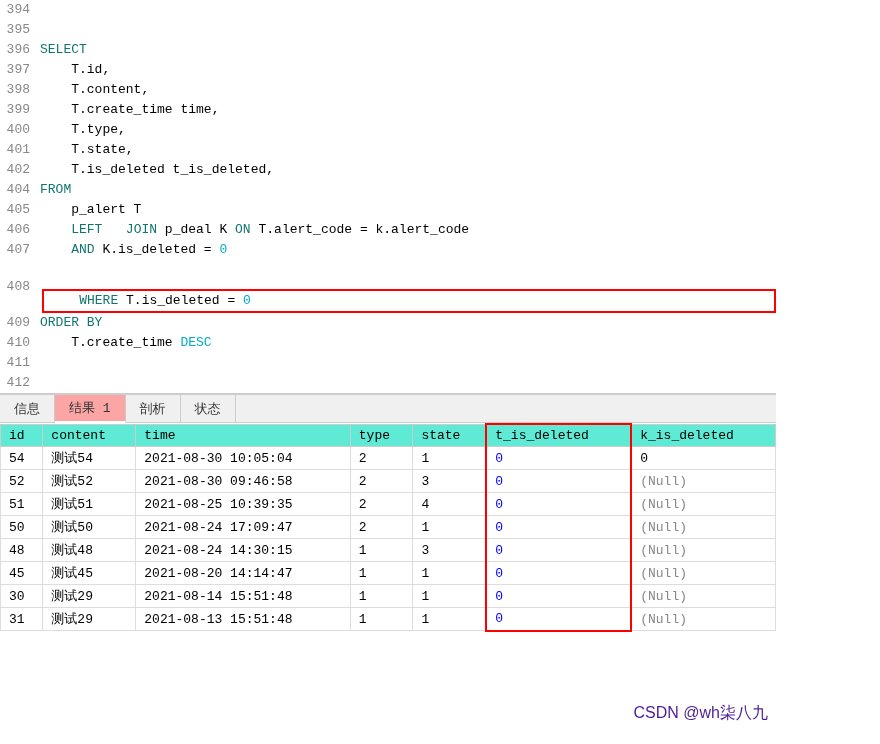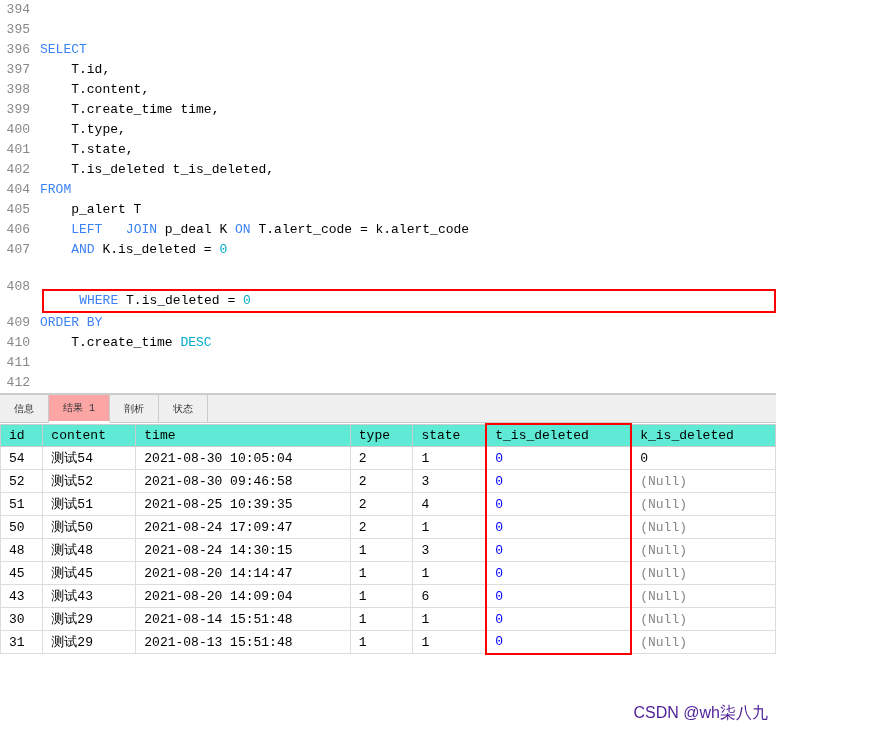--- a/index.html
+++ b/index.html
@@ -38,21 +38,21 @@
       font-size: 13px;
     }
 
     .line-content {
       flex: 1;
       white-space: pre;
       font-size: 13px;
     }
 
     
-    .kw-blue { color: #3b82f6; }
+    .kw-blue { color: #0f766e; }
     .kw-cyan { color: #00aacc; }
 
     
     .highlighted-line .line-content {
       background: #ffffff;
       border: 2px solid #ff0000;
       padding: 0 4px;
       margin-left: 2px;
       margin-top: 29px;
     }
@@ -62,21 +62,21 @@
       display: flex;
       align-items: center;
       background: #f0f0f0;
       border-bottom: 1px solid #cccccc;
       padding: 0;
       height: 28px;
     }
 
     .tab-item {
       padding: 4px 14px;
-      font-size: 10px;
+      font-size: 13px;
       color: #333;
       cursor: pointer;
       border-right: 1px solid #cccccc;
       height: 28px;
       display: flex;
       align-items: center;
     }
 
     .tab-item.active {
       background: #fca5a5;
@@ -305,29 +305,20 @@
           <tr>
             <td>45</td>
             <td>测试45</td>
             <td>2021-08-20 14:14:47</td>
             <td>1</td>
             <td>1</td>
             <td style="color: rgb(0, 0, 255); border-left: 2px solid rgb(255, 0, 0); border-right: 2px solid rgb(255, 0, 0);">0</td>
             <td style="color: rgb(136, 136, 136);">(Null)</td>
           </tr>
           <tr>
-            <td>43</td>
-            <td>测试43</td>
-            <td>2021-08-20 14:09:04</td>
-            <td>1</td>
-            <td>6</td>
-            <td style="color: rgb(0, 0, 255); border-left: 2px solid rgb(255, 0, 0); border-right: 2px solid rgb(255, 0, 0);">0</td>
-            <td style="color: rgb(136, 136, 136);">(Null)</td>
-          </tr>
-          <tr>
             <td>30</td>
             <td>测试29</td>
             <td>2021-08-14 15:51:48</td>
             <td>1</td>
             <td>1</td>
             <td style="color: rgb(0, 0, 255); border-left: 2px solid rgb(255, 0, 0); border-right: 2px solid rgb(255, 0, 0);">0</td>
             <td style="color: rgb(136, 136, 136);">(Null)</td>
           </tr>
           <tr>
             <td>31</td>

